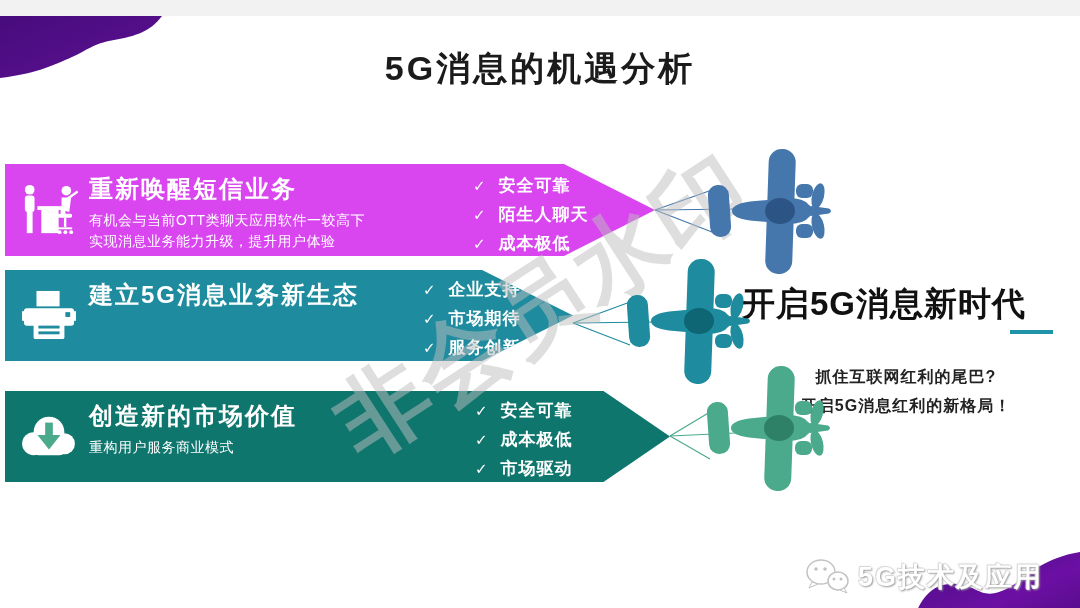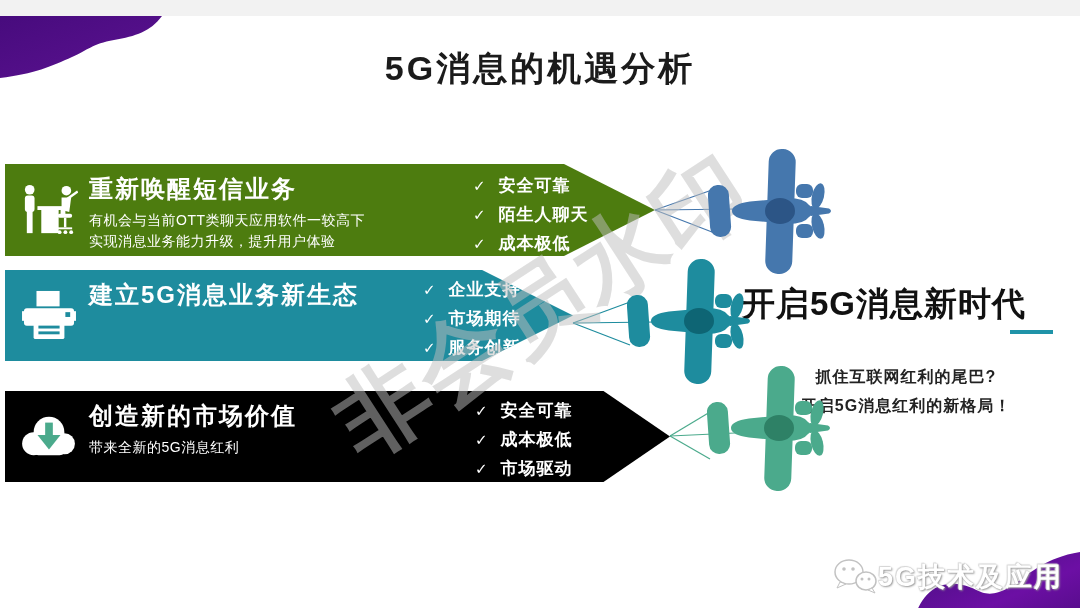--- a/index.html
+++ b/index.html
@@ -15,25 +15,25 @@
   .corner-br { right:0; bottom:0; z-index:8; }
 
   
   .page-title {
     left:0; top:30px; width:100%; text-align:center;
     font-size:34px; font-weight:800; color:#1b1b1b; letter-spacing:3px; z-index:2;
   }
 
   
   .banner { position:absolute; left:5px; color:#fff; z-index:2; }
-  .banner-1 { top:148px; width:650px; height:92px; background:#4d7c0f;
+  .banner-1 { top:148px; width:650px; height:92px; background:#d946ef;
     clip-path:polygon(0 0,86% 0,100% 50%,86% 100%,0 100%); }
   .banner-2 { top:254px; width:568px; height:91px; background:#1E8C9E;
     clip-path:polygon(0 0,84% 0,100% 50%,84% 100%,0 100%); }
-  .banner-3 { top:375px; width:665px; height:91px; background:#000000;
+  .banner-3 { top:375px; width:665px; height:91px; background:#0f766e;
     clip-path:polygon(0 0,90% 0,100% 50%,90% 100%,0 100%); }
 
   .icon-box { position:absolute; left:12px; top:50%; transform:translateY(-50%);
     width:64px; height:62px; display:flex; align-items:center; justify-content:center; }
   .banner-1 .icon-box { --bg:#4577AD; }
   .banner-2 .icon-box { --bg:#1E8C9E; }
   .banner-3 .icon-box { --bg:#4BAA8C; }
 
   .btext { position:absolute; left:84px; top:9px; }
   .btitle { font-size:24px; font-weight:800; letter-spacing:2px; margin-bottom:5px; }
@@ -64,21 +64,21 @@
     letter-spacing:1px; z-index:4; }
 
   
   .watermark { left:345px; top:356px; font-size:92px; font-weight:700;
     color:#bfbfbf; opacity:.5; transform:rotate(-33deg);
     transform-origin:left center; white-space:nowrap; letter-spacing:2px;
     z-index:5; pointer-events:none; }
 
   
   .bottom-line { left:185px; top:602px; width:730px; height:1px; background:#dcdcdc; z-index:2; }
-  .footer-brand { left:832px; top:541px; display:flex; align-items:center; z-index:9; }
+  .footer-brand { left:804px; top:541px; display:flex; align-items:center; gap:8px; z-index:9; }
   .brand-text { font-size:27px; font-weight:700; color:#ffffff; letter-spacing:2px;
     text-shadow:1px 1px 2px #9a9a9a, -1px -1px 1px #d8d8d8, 0 0 1px #aaaaaa; }
 </style>
 </head>
 <body>
 
 <div class="slide">
 
   <svg width="0" height="0" style="position:absolute" aria-hidden="true">
     <defs>
@@ -186,21 +186,21 @@
         <circle cx="15" cy="32" r="12" fill="#ffffff"></circle>
         <circle cx="31" cy="20" r="16" fill="#ffffff"></circle>
         <circle cx="47" cy="32" r="11" fill="#ffffff"></circle>
         <rect x="13" y="30" width="36" height="14" rx="7" fill="#ffffff"></rect>
         <rect x="27" y="10" width="8" height="14" fill="var(--bg)"></rect>
         <polygon points="19,23 43,23 31,38" fill="var(--bg)"></polygon>
       </svg>
     </div>
     <div class="btext">
       <div class="btitle">创造新的市场价值</div>
-      <div class="bdesc">带来全新的5G消息红利</div>
+      <div class="bdesc">重构用户服务商业模式</div>
     </div>
     <div class="checks">
       <div class="check-item">
           <span class="checkmark">✓</span>
           <span>安全可靠</span>
         </div>
       <div class="check-item">
           <span class="checkmark">✓</span>
           <span>成本极低</span>
         </div>

